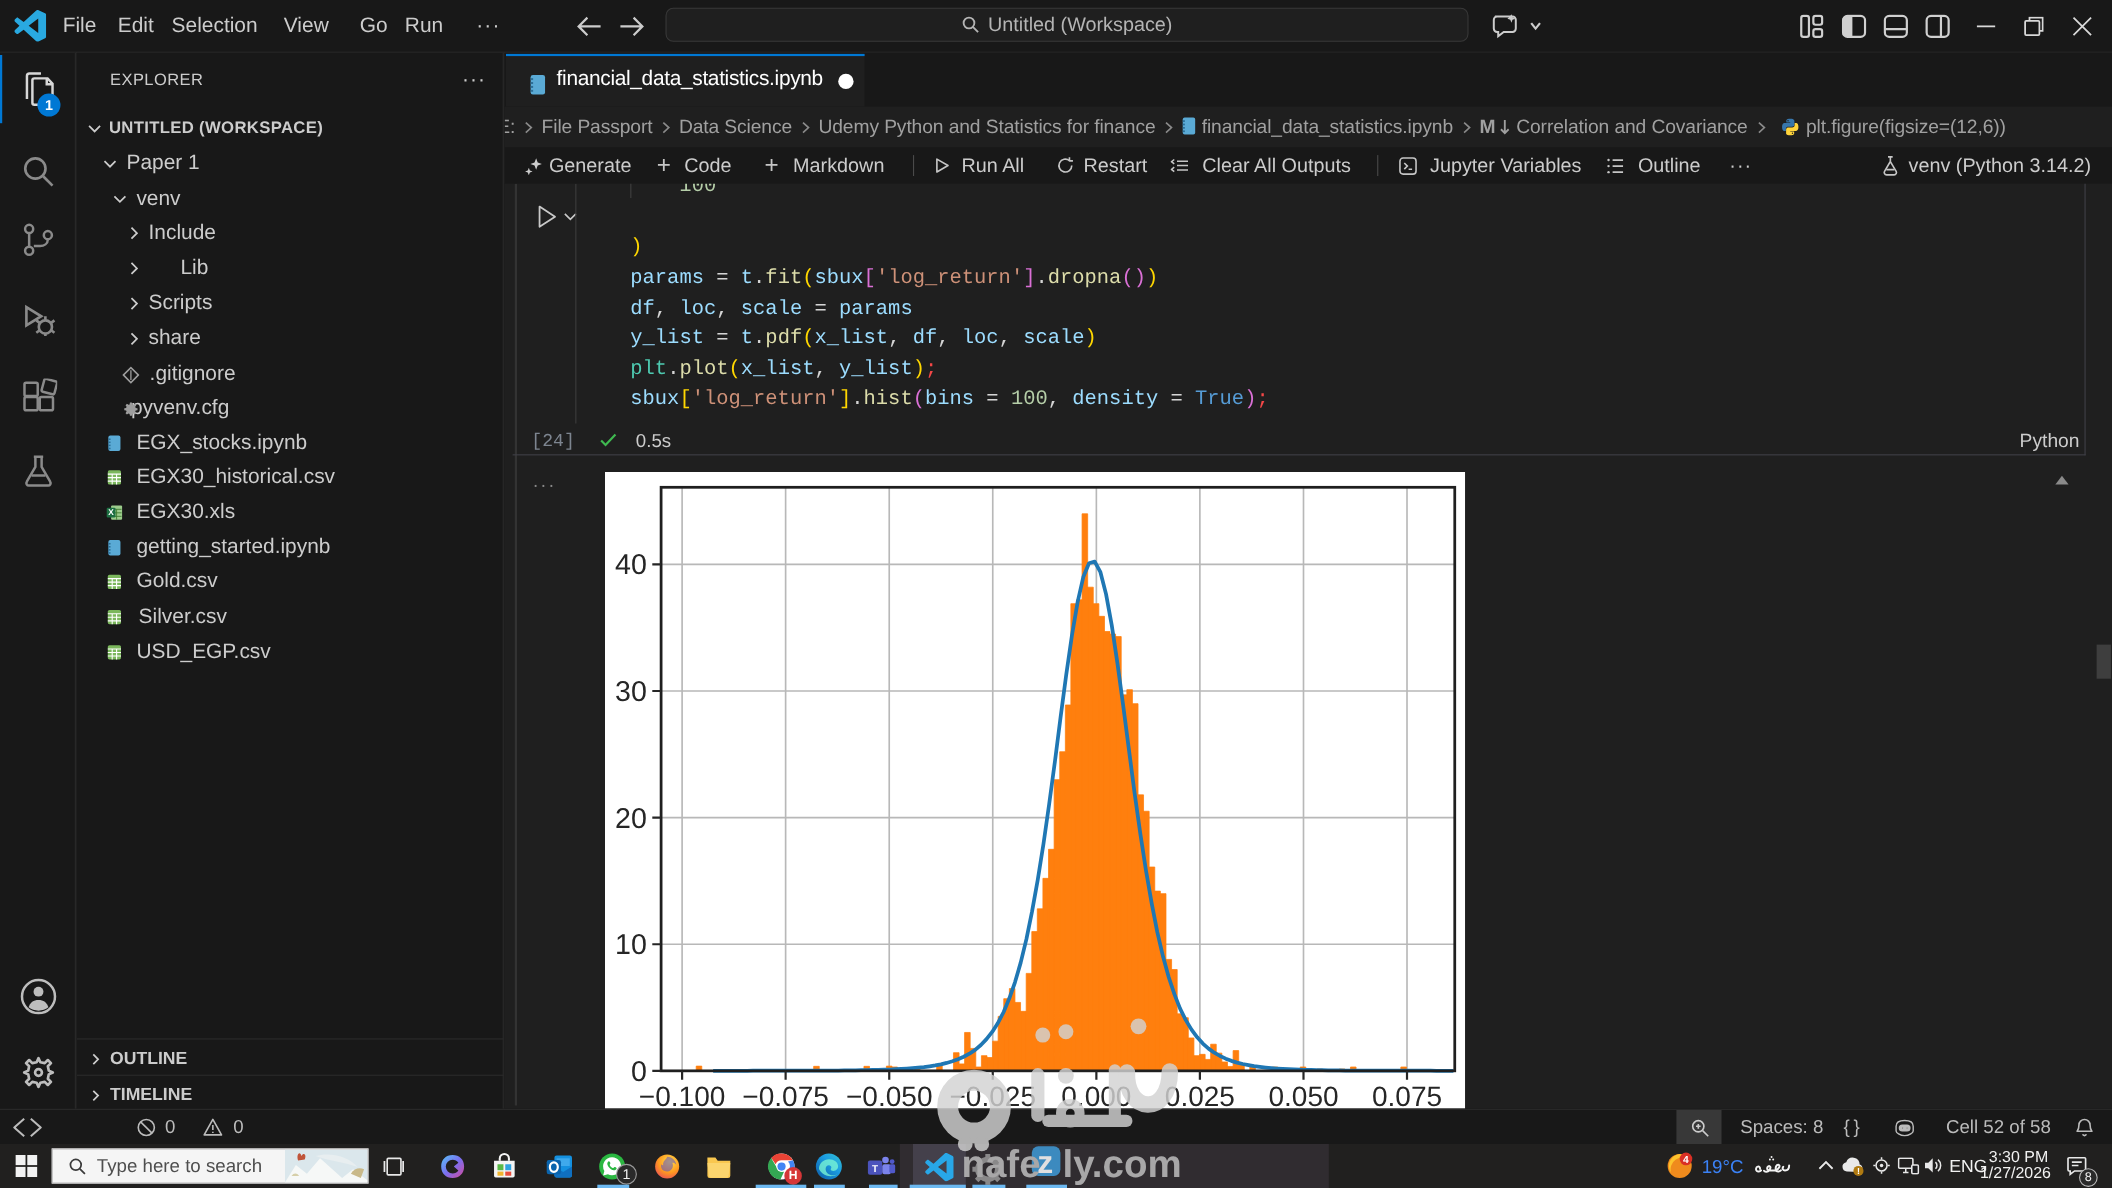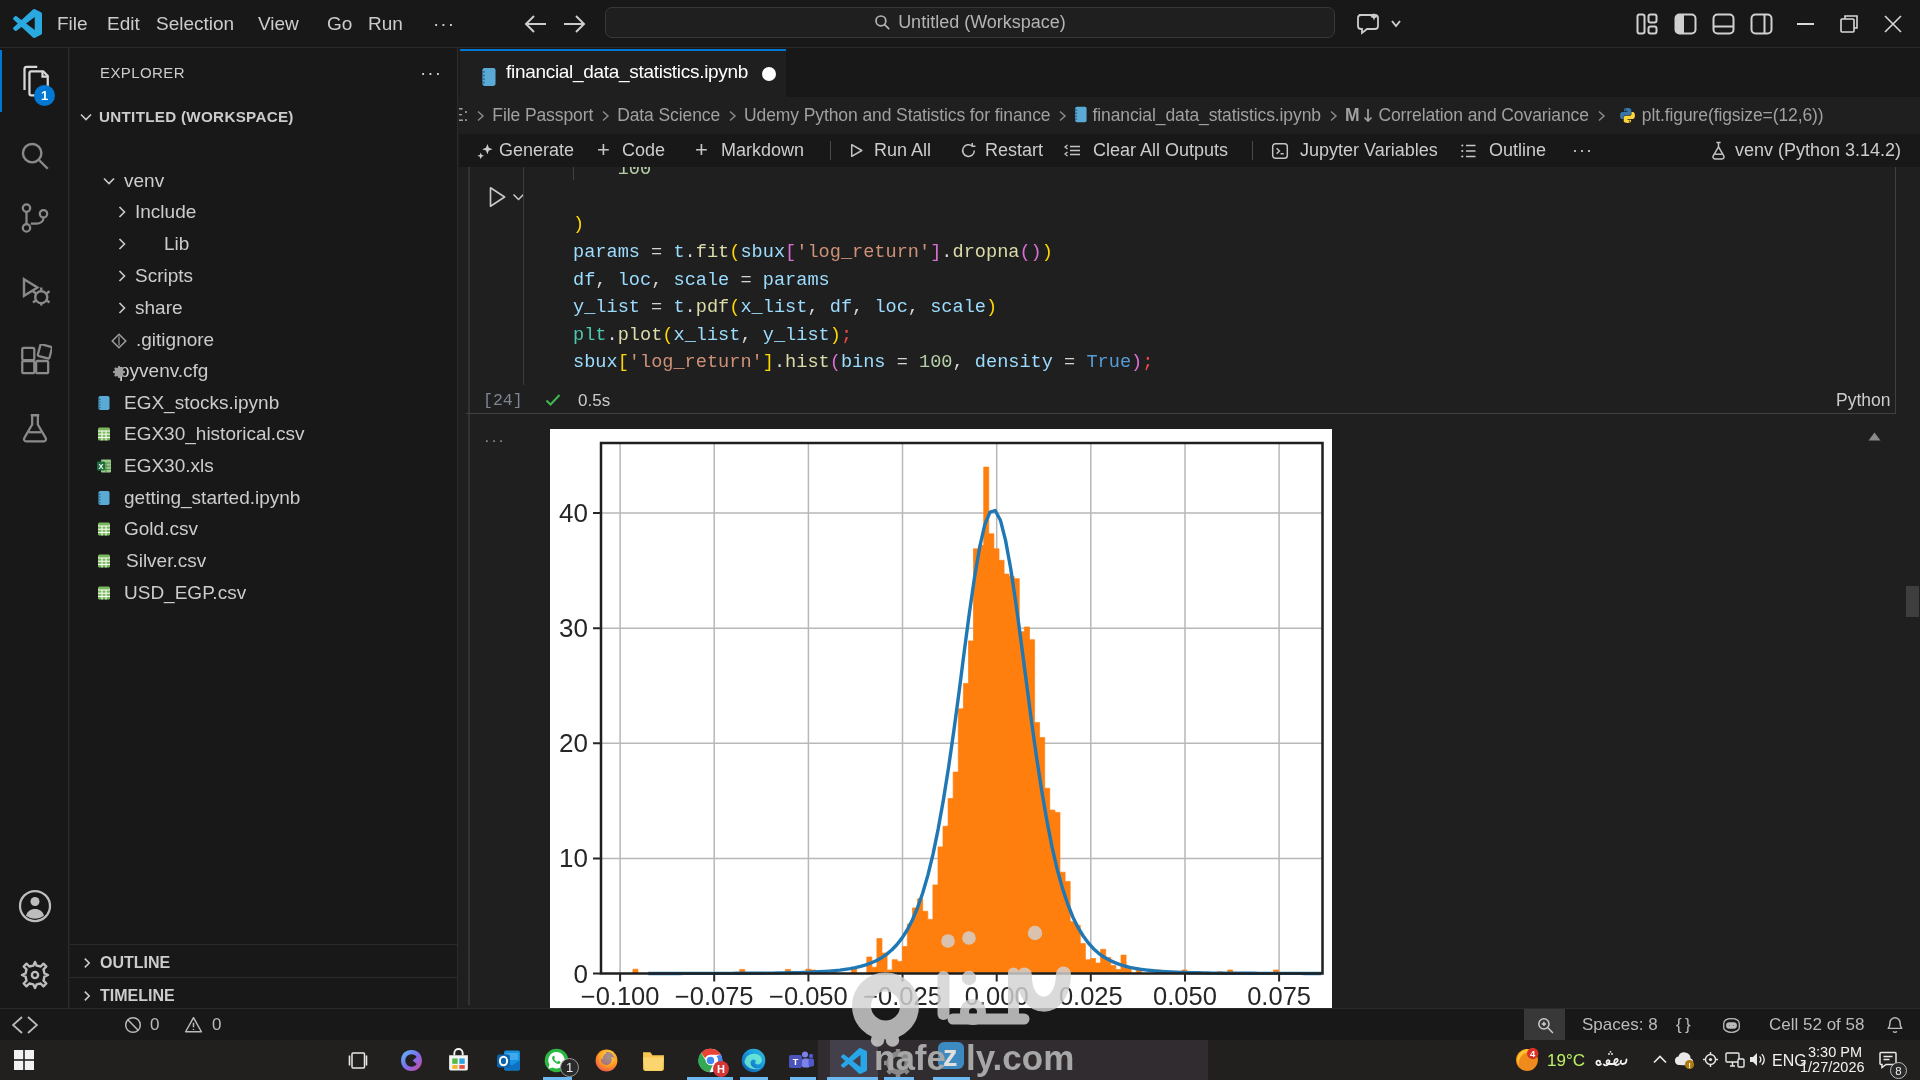--- a/index.html
+++ b/index.html
@@ -141,20 +141,26 @@
 </div>
 <div id="sidebar">
   <div class="abs" style="left:30px;top:16px;font-size:15px;color:#cccccc;letter-spacing:0.4px">EXPLORER</div>
   <div class="abs" style="left:350px;top:14px;font-size:19px;color:#cccccc;letter-spacing:1px">···</div>
 
   <div class="row" style="top:53px;font-weight:bold;font-size:15.2px;letter-spacing:0.3px">
     <svg class="chev" style="left:8px" viewBox="0 0 16 16" fill="none" stroke="#cccccc" stroke-width="1.6">
           <path d="M3 5.5l5 5 5-5"></path>
         </svg>
     <span style="margin-left:29px">UNTITLED (WORKSPACE)</span>
+  </div>
+  <div class="row" style="top:84.5px">
+    <svg class="chev" style="left:22px" viewBox="0 0 16 16" fill="none" stroke="#cccccc" stroke-width="1.6">
+          <path d="M3 5.5l5 5 5-5"></path>
+        </svg>
+    <span style="margin-left:45px">Paper 1</span>
   </div>
   <div class="row" style="top:148px">
     <svg class="chev" style="left:44px" viewBox="0 0 16 16" fill="none" stroke="#cccccc" stroke-width="1.6">
           <path d="M5.5 3l5 5-5 5"></path>
         </svg>
     <span style="margin-left:65px">Include</span>
   </div>
   <div class="row" style="top:116.5px">
     <svg class="chev" style="left:31px" viewBox="0 0 16 16" fill="none" stroke="#cccccc" stroke-width="1.6">
           <path d="M3 5.5l5 5 5-5"></path>
@@ -445,20 +451,35 @@
         <path d="M6.5 13.5a1.6 1.6 0 0 0 3 0"></path>
       </svg>
 </div>
 <div id="taskbar">
   <svg class="abs" style="left:14px;top:10px" width="20" height="20" viewBox="0 0 20 20" fill="#f2f2f2">
         <rect x="0" y="0" width="9.2" height="9.2"></rect>
         <rect x="10.8" y="0" width="9.2" height="9.2"></rect>
         <rect x="0" y="10.8" width="9.2" height="9.2"></rect>
         <rect x="10.8" y="10.8" width="9.2" height="9.2"></rect>
       </svg>
+  <div class="abs" style="left:47px;top:4px;width:288px;height:32px;background:#f5f5f5;border:1px solid #b9b9b9">
+    <svg class="abs" style="left:14px;top:7px" width="17" height="17" viewBox="0 0 16 16" fill="none" stroke="#3b3b3b" stroke-width="1.5">
+          <circle cx="6.5" cy="6.5" r="4.6"></circle>
+          <path d="M10 10l4.3 4.3"></path>
+        </svg>
+    <span class="abs" style="left:40px;top:5px;font-size:17px;color:#4e4e4e">Type here to search</span>
+    <svg class="abs" style="left:211px;top:0" width="75" height="30" viewBox="0 0 75 30">
+      <rect width="75" height="30" fill="#dbe7ec"></rect>
+      <path d="M0 30 L10 14 L20 22 L32 8 L52 26 L62 18 L75 28 L75 30 Z" fill="#f6f8f7"></path>
+      <path d="M28 6 C40 2 58 6 66 16 C56 12 38 10 28 6z" fill="#e8eef0"></path>
+      <path d="M12 10 c-2 -6 2 -9 3 -4 c2 -4 5 -1 3 3z" fill="#c0553a"></path>
+      <path d="M60 22c3-5 8-6 12-4l-3 8z" fill="#c9b98a"></path>
+      <path d="M6 24c2-3 5-3 7 0z" fill="#d6cfa9"></path>
+    </svg>
+  </div>
   <svg class="abs" style="left:347px;top:10px" width="22" height="21" viewBox="0 0 22 21" fill="none" stroke="#e8e8e8" stroke-width="1.5">
         <rect x="5" y="3" width="12.5" height="15" rx="1"></rect>
         <path d="M2.5 5.5v10M19.5 5.5v10" stroke-width="1.6"></path>
       </svg>
 
   <svg class="abs" style="left:399px;top:8px" width="25" height="25" viewBox="0 0 24 24">
         <defs>
           <linearGradient id="cpg" x1="0" y1="0" x2="1" y2="1">
             <stop offset="0" stop-color="#58c3f7"></stop>
             <stop offset="0.5" stop-color="#7a6ff0"></stop>
@@ -554,21 +575,21 @@
   <div class="abs" style="left:827px;top:37px;width:51px;height:3px;background:#6cb8f0"></div>
   <div class="abs" style="left:884px;top:37px;width:30px;height:3px;background:#6cb8f0"></div>
   <div class="abs" style="left:933px;top:37px;width:37px;height:3px;background:#6cb8f0"></div>
 
   <svg class="abs" style="left:1515px;top:7px" width="25" height="25" viewBox="0 0 24 24">
         <circle cx="11.5" cy="12.5" r="10.5" fill="#ef8b1d"></circle>
         <path d="M11.5 2a10.5 10.5 0 0 1 9 5.2A10.5 10.5 0 0 0 4 18.5 10.5 10.5 0 0 1 11.5 2z" fill="#fcc32c"></path>
         <circle cx="17" cy="6.3" r="5.5" fill="#d93025"></circle>
         <text x="17" y="9.5" font-size="9" fill="#fff" text-anchor="middle" font-weight="bold" font-family="Liberation Sans">4</text>
       </svg>
-  <span class="abs" style="left:1547px;top:11px;font-size:17px;color:#bef264">19°C</span>
+  <span class="abs" style="left:1547px;top:11px;font-size:17px;color:#3b82f6">19°C</span>
   <svg class="abs" style="left:1585px;top:10px" width="43" height="20" viewBox="0 0 43 20" fill="none" stroke="#f2f2f2" stroke-width="1.8" stroke-linecap="round">
         <path d="M41.5 9.5c0 3-1.8 4.5-3.8 4.5-1.8 0-2.8-1.6-1.6-3.2M34 14c-1.2 1.3-3.2 1.4-4.2.3"></path>
         <path d="M29.5 14c-.8-3.2.6-5.2 2-5.2 1.2 0 1.6 1.4.8 2.6-.8 1.3-2 2.6-3.8 2.6h-5c-1.4 0-2.2-1-1.9-2.4.3-1.2 1.5-1.9 2.4-1.2.8.6.5 2-.7 3.6-1.2 1.7-3.4 1.7-4.6.4"></path>
         <path d="M16 14c-1 1.2-3 1.4-4 .4-1.2-1.2-.6-3.4 1-3.8 1.3-.3 2.3.7 2 2- .3 1.4-1.8 2.4-3.5 2.4-2.3 0-3.5-1.6-3-3.6"></path>
         <circle cx="24" cy="4" r="0.9" fill="#f2f2f2" stroke="none"></circle>
         <circle cx="27" cy="4" r="0.9" fill="#f2f2f2" stroke="none"></circle>
         <circle cx="25.5" cy="1.8" r="0.9" fill="#f2f2f2" stroke="none"></circle>
       </svg>
   <svg class="abs" style="left:1652px;top:13px" width="16" height="13" viewBox="0 0 16 13" fill="none" stroke="#e8e8e8" stroke-width="1.7">
         <path d="M2 9.5L8 3.5l6 6"></path>

